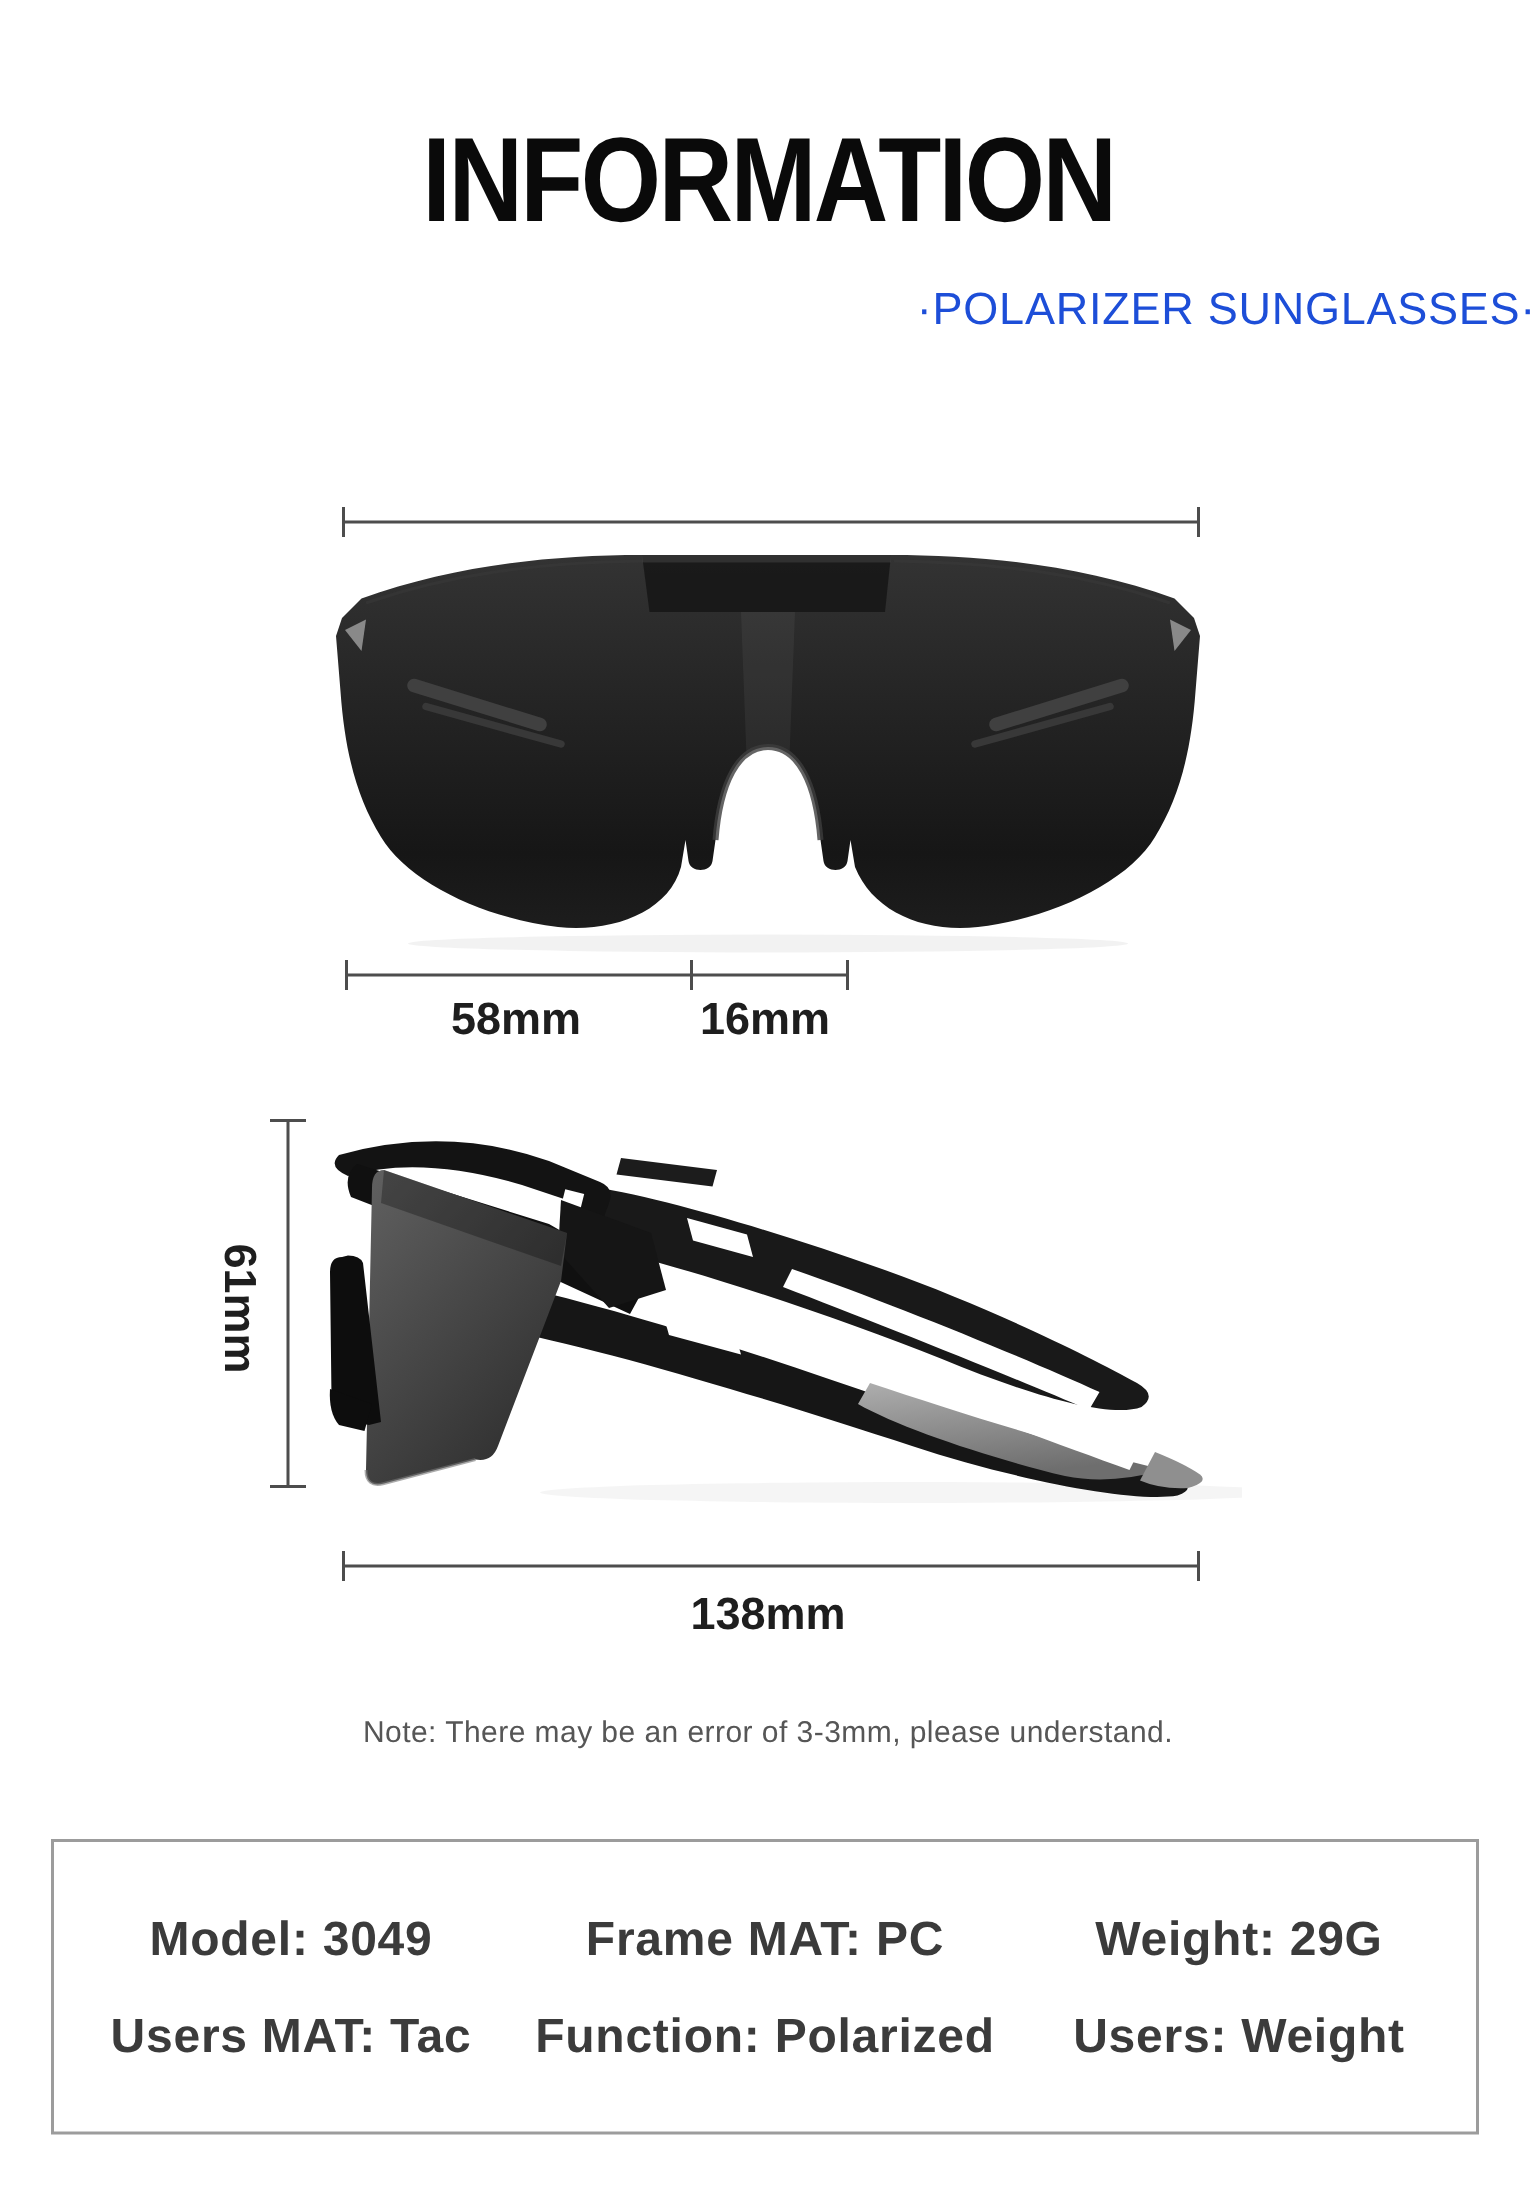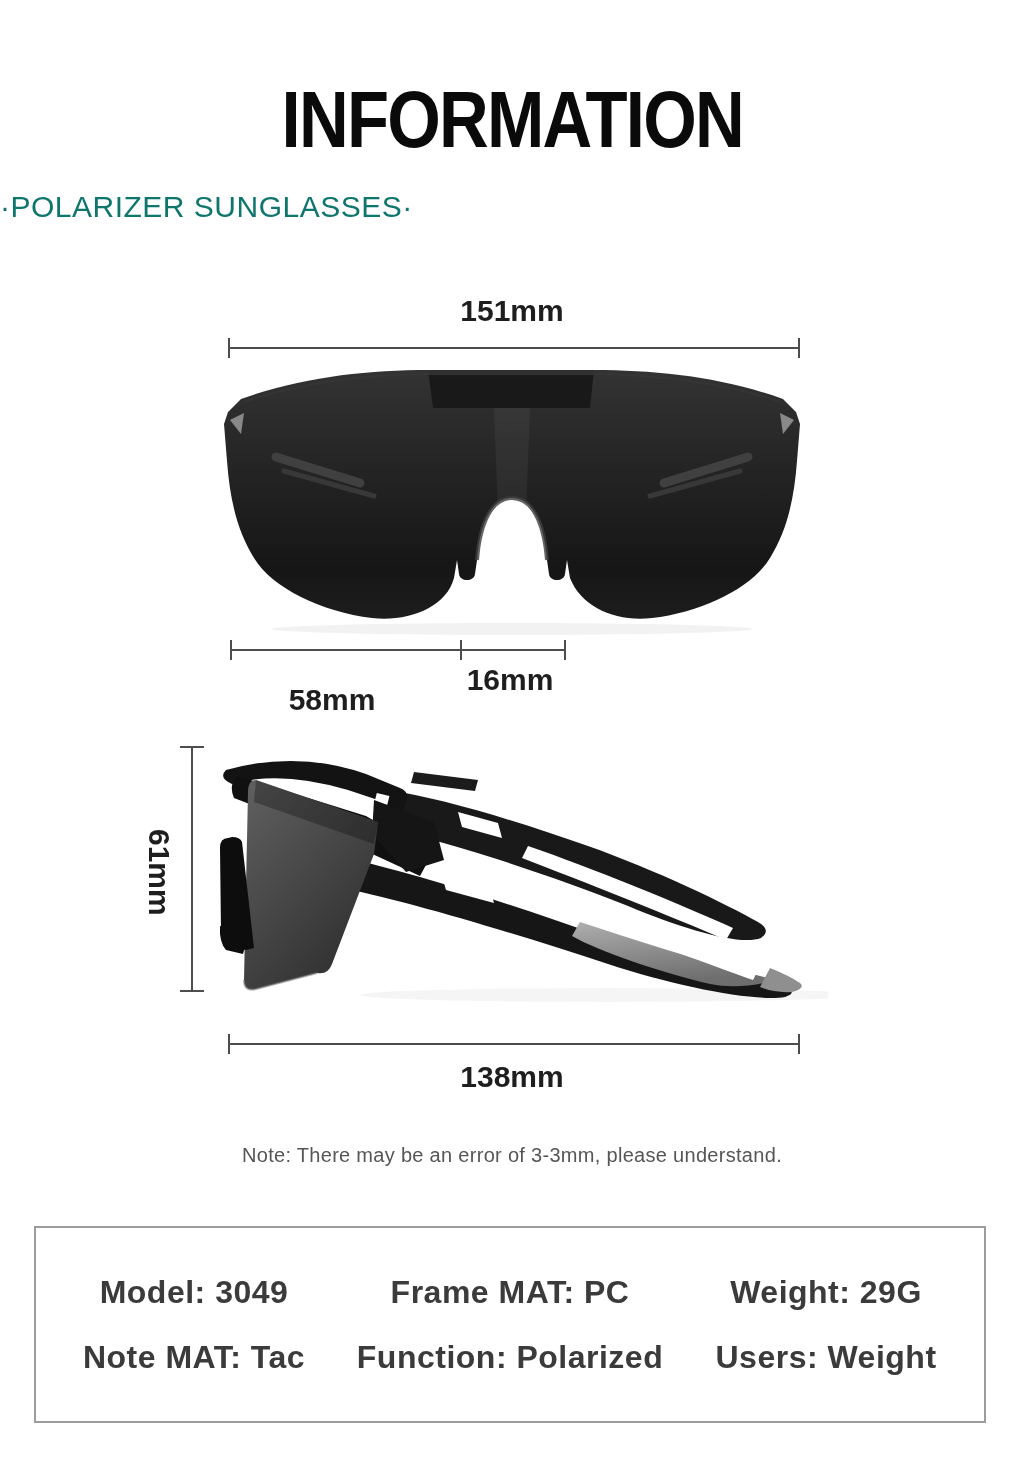--- a/index.html
+++ b/index.html
@@ -20,25 +20,25 @@
     font-size:80px;
     font-weight:bold;
     letter-spacing:-2px;
     color:#0a0a0a;
     line-height:1;
     transform:scaleX(0.86);
     transform-origin:center;
   }
   .subtitle{
     position:absolute; left:0; right:0; top:190px;
-    text-align:left;
+    text-align:right;
     font-size:30px;
     font-weight:400;
     letter-spacing:0.5px;
-    color:#0f766e;
+    color:#1d4ed8;
   }
   .dim-label{
     position:absolute;
     font-size:30px;
     font-weight:bold;
     color:#1e1e1e;
     text-align:center;
   }
   .dim-h{
     position:absolute;
@@ -110,21 +110,20 @@
 </head>
 <body>
 
 <div class="page">
 
   <div class="title-wrap">
     <span class="title">INFORMATION</span>
   </div>
   <div class="subtitle">·POLARIZER SUNGLASSES·</div>
 
-  <div class="dim-label" style="left:228px; top:294px; width:568px;">151mm</div>
   <div class="dim-h" style="left:228px; top:338px; width:568px;"></div>
 
   <svg class="illus" style="left:222px; top:362px;" width="580" height="276" viewBox="0 0 580 276">
     <defs>
       <linearGradient id="lensF" x1="0" y1="0" x2="0" y2="1">
         <stop offset="0" stop-color="#333333"></stop>
         <stop offset="0.35" stop-color="#262626"></stop>
         <stop offset="0.8" stop-color="#161616"></stop>
         <stop offset="1" stop-color="#1d1d1d"></stop>
       </linearGradient>
@@ -161,21 +160,21 @@
     <line x1="518" y1="109" x2="428" y2="134" stroke="#383838" stroke-width="5" stroke-linecap="round"></line>
     <path d="M 8 58 L 22 51 L 19 72 Z" fill="#9a9a9a" opacity="0.85"></path>
     <path d="M 572 58 L 558 51 L 561 72 Z" fill="#9a9a9a" opacity="0.85"></path>
     <path d="M 22 40 C 80 20, 140 13, 206 12" stroke="#3a3a3a" stroke-width="2" fill="none" opacity="0.5"></path>
     <path d="M 558 40 C 500 20, 440 13, 374 12" stroke="#3a3a3a" stroke-width="2" fill="none" opacity="0.5"></path>
   </svg>
 
   <div class="dim-h" style="left:230px; top:640px; width:332px;">
     <div class="dim-divider"></div>
   </div>
-  <div class="dim-label" style="left:218px; top:663px; width:228px;margin-top:20px;">58mm</div>
+  <div class="dim-label" style="left:230px; top:663px; width:228px;">58mm</div>
   <div class="dim-label" style="left:458px; top:663px; width:104px;">16mm</div>
 
   <div class="dim-v" style="left:180px; top:746px; height:242px;"></div>
   <div class="dim-label label-rot" style="left:124px; top:853px; width:76px; height:28px;">61mm</div>
 
   <svg class="illus" style="left:180px; top:742px;" width="648" height="264" viewBox="0 0 648 264">
     <defs>
       <linearGradient id="lensS" x1="0" y1="0" x2="0.7" y2="1">
         <stop offset="0" stop-color="#616161"></stop>
         <stop offset="0.45" stop-color="#4a4a4a"></stop>
@@ -236,19 +235,19 @@
 
   <div class="note">Note: There may be an error of 3-3mm, please understand.</div>
 
   <div class="spec-box">
     <div class="spec-row">
       <div class="spec-cell">Model:  3049</div>
       <div class="spec-cell">Frame MAT: PC</div>
       <div class="spec-cell">Weight:  29G</div>
     </div>
     <div class="spec-row">
-      <div class="spec-cell">Note MAT: Tac</div>
+      <div class="spec-cell">Users MAT: Tac</div>
       <div class="spec-cell">Function: Polarized</div>
       <div class="spec-cell">Users: Weight</div>
     </div>
   </div>
 
 </div>
 
 </body></html>

